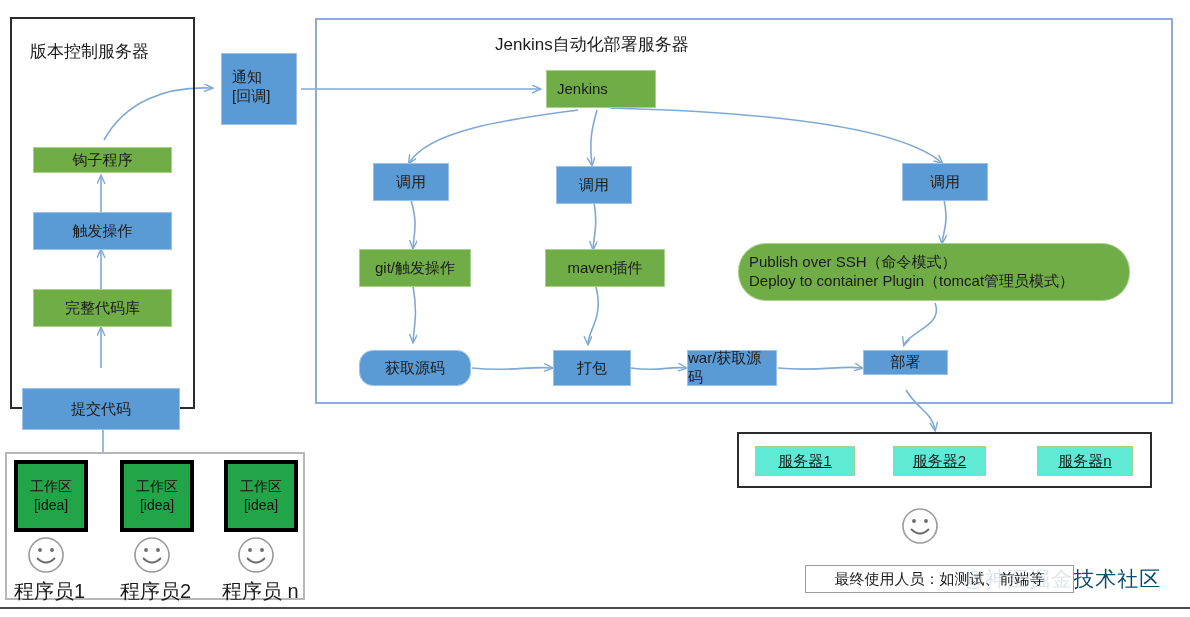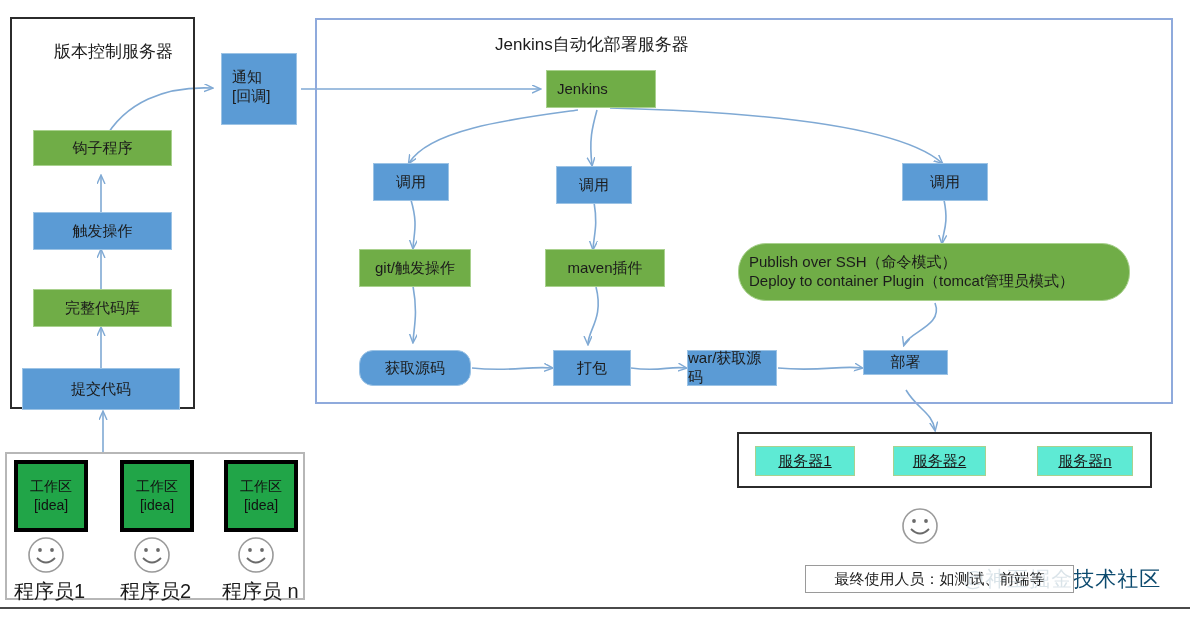--- a/index.html
+++ b/index.html
@@ -142,26 +142,26 @@
 
       <path d="M631,368 C660,372 668,366 686,368"></path>
 
       <path d="M778,368 C820,372 840,365 862,368"></path>
 
       <path d="M906,390 C918,410 932,412 935,430"></path>
     </g>
   </svg>
 
   <div class="container cont-dark" style="left:10px;top:17px;width:185px;height:392px;"></div>
-  <div class="title" style="left:30px;top:40px;margin-left:24px;">版本控制服务器</div>
-
-  <div class="node center green" style="left:33px;top:130px;width:139px;height:36px;">钩子程序</div>
+  <div class="title" style="left:30px;top:40px;">版本控制服务器</div>
+
+  <div class="node center green" style="left:33px;top:147px;width:139px;height:26px;">钩子程序</div>
   <div class="node center blue" style="left:33px;top:212px;width:139px;height:38px;">触发操作</div>
   <div class="node center green" style="left:33px;top:289px;width:139px;height:38px;">完整代码库</div>
-  <div class="node center blue" style="left:22px;top:368px;width:158px;height:42px;">提交代码</div>
+  <div class="node center blue" style="left:22px;top:388px;width:158px;height:42px;">提交代码</div>
 
   <div class="node left blue" style="left:221px;top:53px;width:76px;height:72px;
               align-items:flex-start;padding-top:14px;">通知
 [回调]</div>
 
   <div class="container cont-blue" style="left:315px;top:18px;width:858px;height:386px;"></div>
   <div class="title" style="left:495px;top:33px;">Jenkins自动化部署服务器</div>
 
   <div class="node left green" style="left:546px;top:70px;width:110px;height:38px;">Jenkins</div>
 

